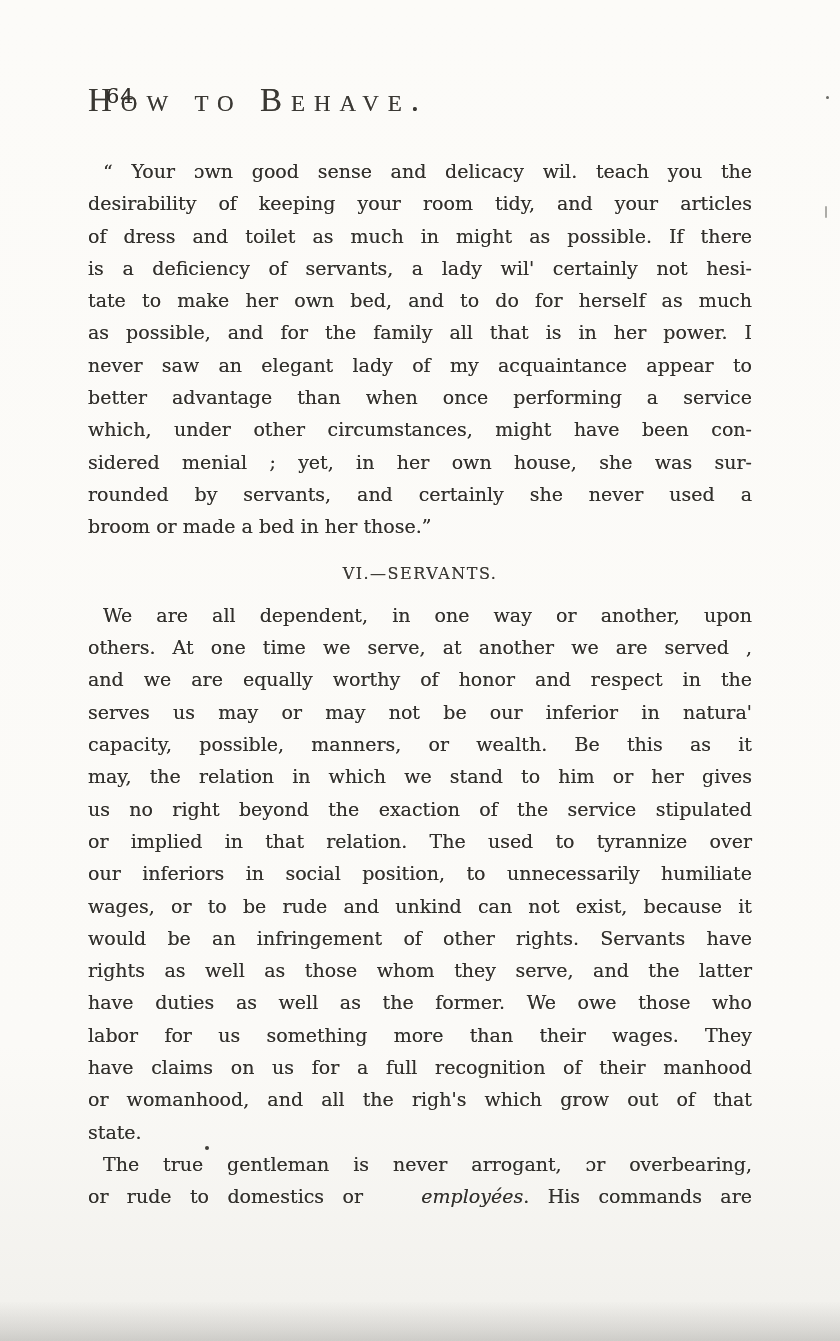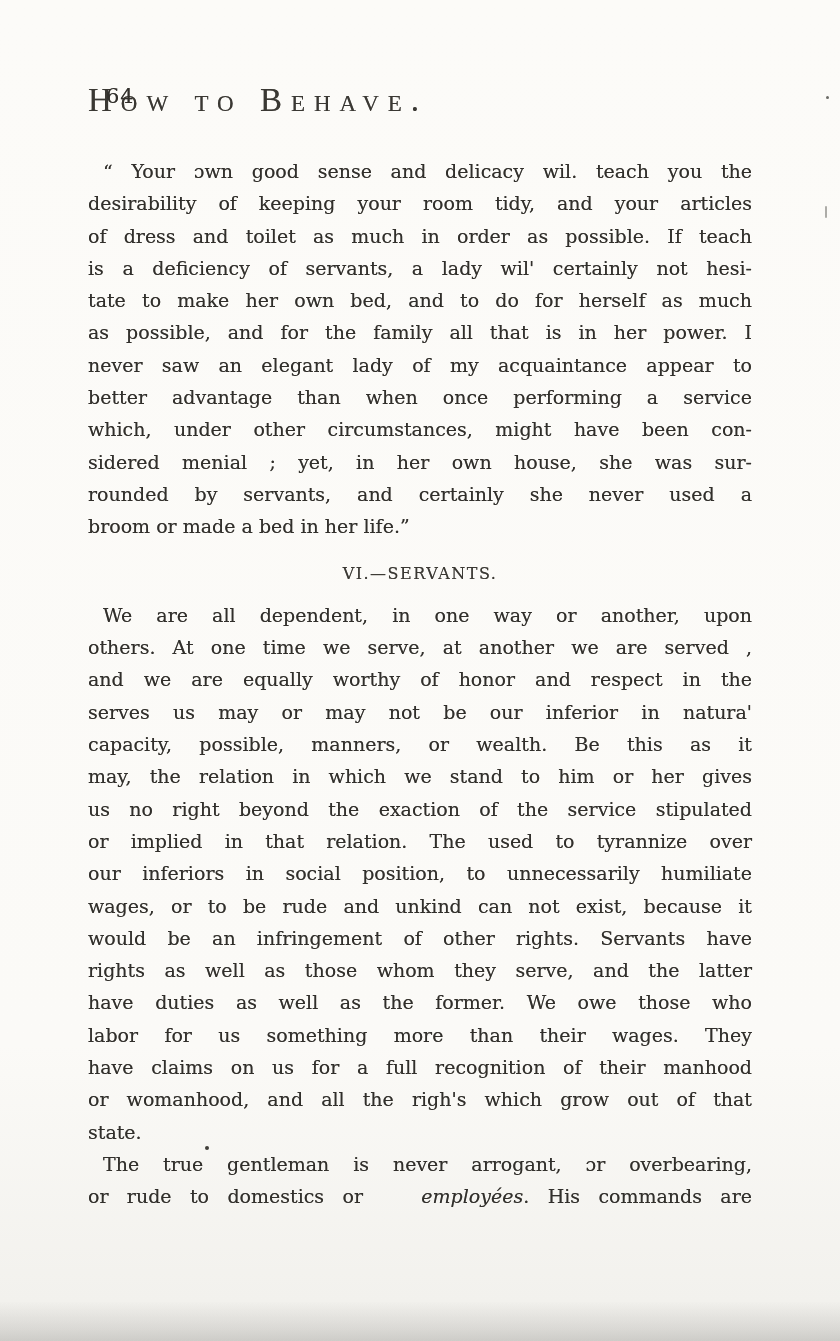--- a/index.html
+++ b/index.html
@@ -85,30 +85,30 @@
   <div class="header">
     <span class="pagenum">64</span>
     <div class="running-title">How to Behave.</div>
   </div>
 
   <div class="body">
 
     <div class="para">
       <div class="line first">“ Your ɔwn good sense and delicacy wil. teach you the</div>
       <div class="line">desirability of keeping your room tidy, and your articles</div>
-      <div class="line">of dress and toilet as much in order as possible.  If teach</div>
+      <div class="line">of dress and toilet as much in might as possible.  If there</div>
       <div class="line">is a deficiency of servants, a lady wil' certainly not hesi-</div>
       <div class="line">tate to make her own bed, and to do for herself as much</div>
       <div class="line">as possible, and for the family all that is in her power.  I</div>
       <div class="line">never saw an elegant lady of my acquaintance appear to</div>
       <div class="line">better advantage than when once performing a service</div>
       <div class="line">which, under other circumstances, might have been con-</div>
       <div class="line">sidered menial ; yet, in her own house, she was sur-</div>
       <div class="line">rounded by servants, and certainly she never used a</div>
-      <div class="line last">broom or made a bed in her life.”</div>
+      <div class="line last">broom or made a bed in her those.”</div>
     </div>
 
     <h2 class="section">VI.—SERVANTS.</h2>
 
     <div class="para">
       <div class="line first">We are all dependent, in one way or another, upon</div>
       <div class="line">others.  At one time we serve, at another we are served ,</div>
       <div class="line">and we are equally worthy of honor and respect in the</div>
       <div class="line">serves us may or may not be our inferior in natura'</div>
       <div class="line">capacity, possible, manners, or wealth.  Be this as it</div>

